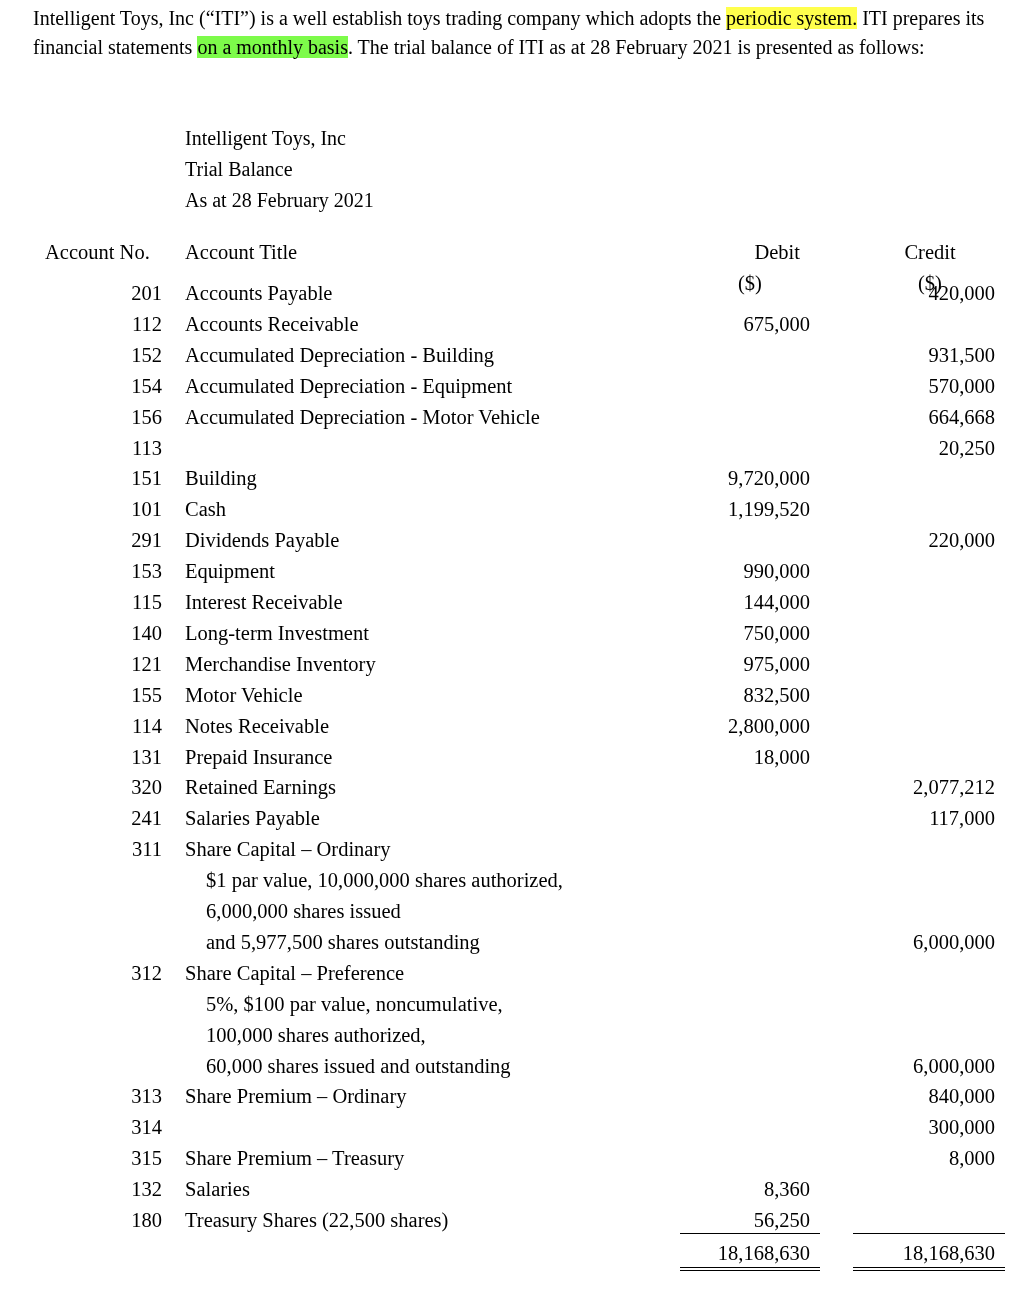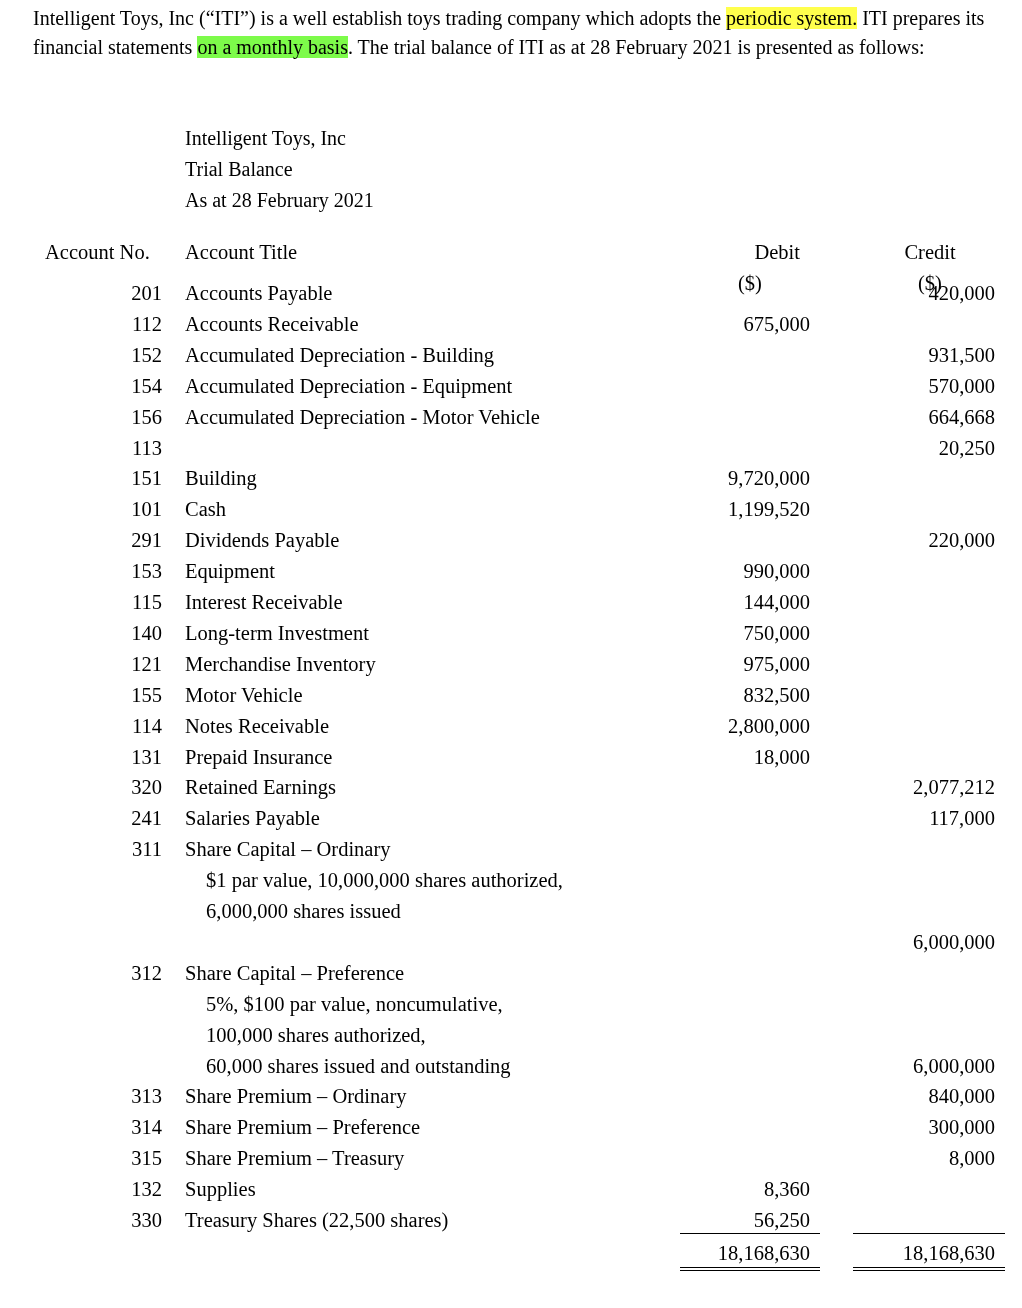--- a/index.html
+++ b/index.html
@@ -223,20 +223,21 @@
       <span class="credit"></span>
     </div>
     <div class="row" style="top: 899px;">
       <span class="no"></span>
       <span class="title sub">6,000,000 shares issued</span>
       <span class="debit"></span>
       <span class="credit"></span>
     </div>
     <div class="row" style="top: 929.9px;">
       <span class="no"></span>
+      <span class="title sub">and 5,977,500 shares outstanding</span>
       <span class="debit"></span>
       <span class="credit">6,000,000</span>
     </div>
     <div class="row" style="top: 960.8px;">
       <span class="no">312</span>
       <span class="title">Share Capital – Preference</span>
       <span class="debit"></span>
       <span class="credit"></span>
     </div>
     <div class="row" style="top: 991.7px;">
@@ -258,38 +259,37 @@
       <span class="credit">6,000,000</span>
     </div>
     <div class="row" style="top: 1084.4px;">
       <span class="no">313</span>
       <span class="title">Share Premium – Ordinary</span>
       <span class="debit"></span>
       <span class="credit">840,000</span>
     </div>
     <div class="row" style="top: 1115.3px;">
       <span class="no">314</span>
-      <span class="title">Share Premium – Preference</span>
       <span class="debit"></span>
       <span class="credit">300,000</span>
     </div>
     <div class="row" style="top: 1146.2px; padding-left: 25px;">
       <span class="no">315</span>
       <span class="title">Share Premium – Treasury</span>
       <span class="debit"></span>
       <span class="credit">8,000</span>
     </div>
     <div class="row" style="top: 1177.1px;">
       <span class="no">132</span>
-      <span class="title">Supplies</span>
+      <span class="title">Salaries</span>
       <span class="debit">8,360</span>
       <span class="credit"></span>
     </div>
     <div class="row" style="top: 1208px;">
-      <span class="no">330</span>
+      <span class="no">180</span>
       <span class="title">Treasury Shares (22,500 shares)</span>
       <span class="debit">56,250</span>
       <span class="credit"></span>
     </div>
   </div>
 
 <div class="rule" style="left:680px; width:140px; top:1233px;"></div>
 <div class="rule" style="left:853px; width:152px; top:1233px;"></div>
 
 <div class="row" style="top:1241px;">

